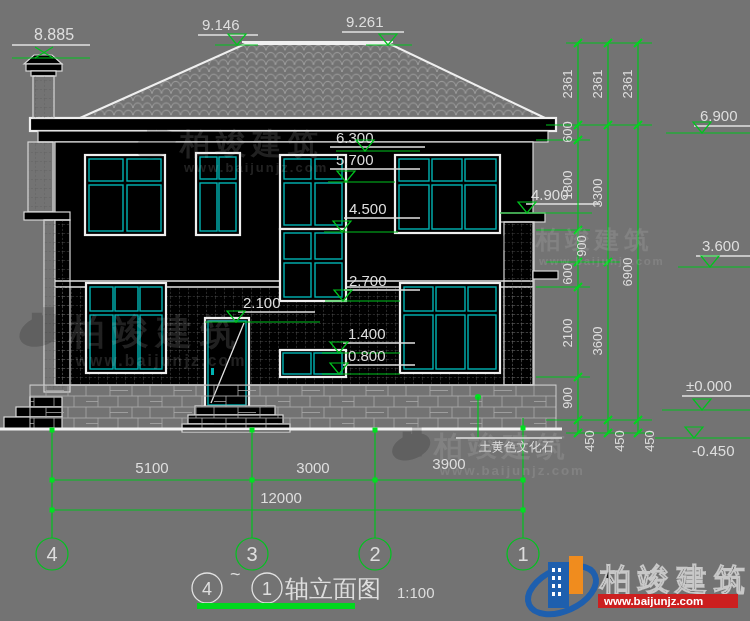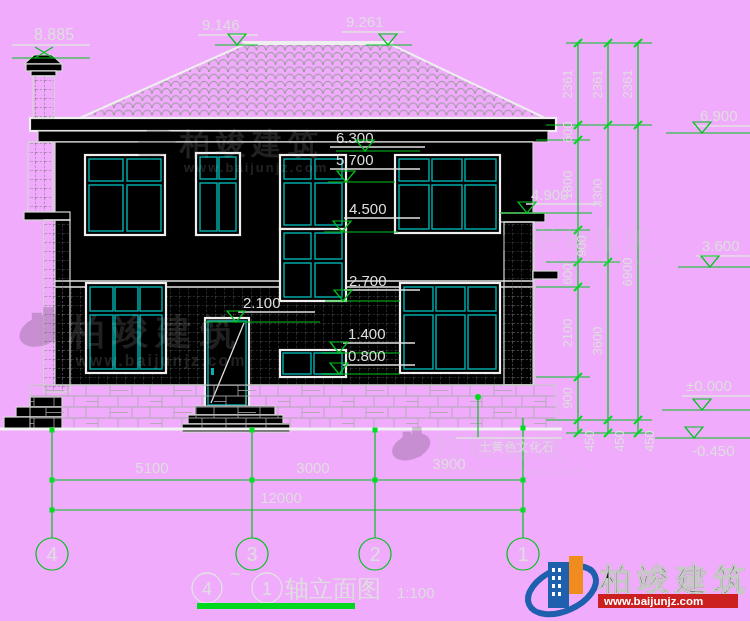--- a/index.html
+++ b/index.html
@@ -1,16 +1,16 @@
 <!DOCTYPE html>
 <html><head>
 <meta charset="utf-8">
 <style>
   html,body{margin:0;padding:0;background:#000;}
-  .stage{position:relative;width:750px;height:621px;background:#f0abfc;overflow:hidden;
+  .stage{position:relative;width:750px;height:621px;background:#737373;overflow:hidden;
          font-family:"Liberation Sans",sans-serif;}
   svg{display:block}
   .w  {stroke:#e2e2e2;fill:none;stroke-width:1.3;}
   .w2 {stroke:#efefef;fill:none;stroke-width:2.2;}
   .wf {stroke:#efefef;fill:#000;stroke-width:2.2;}
   .wf1{stroke:#d8d8d8;fill:#000;stroke-width:1.2;}
   .g  {stroke:#00c41e;fill:none;stroke-width:1.2;}
   .g2 {stroke:#00d81e;fill:none;stroke-width:2;}
   .gs {fill:#00e020;stroke:none;}
   .cy {stroke:#00b4b4;fill:#000;stroke-width:1.4;}

